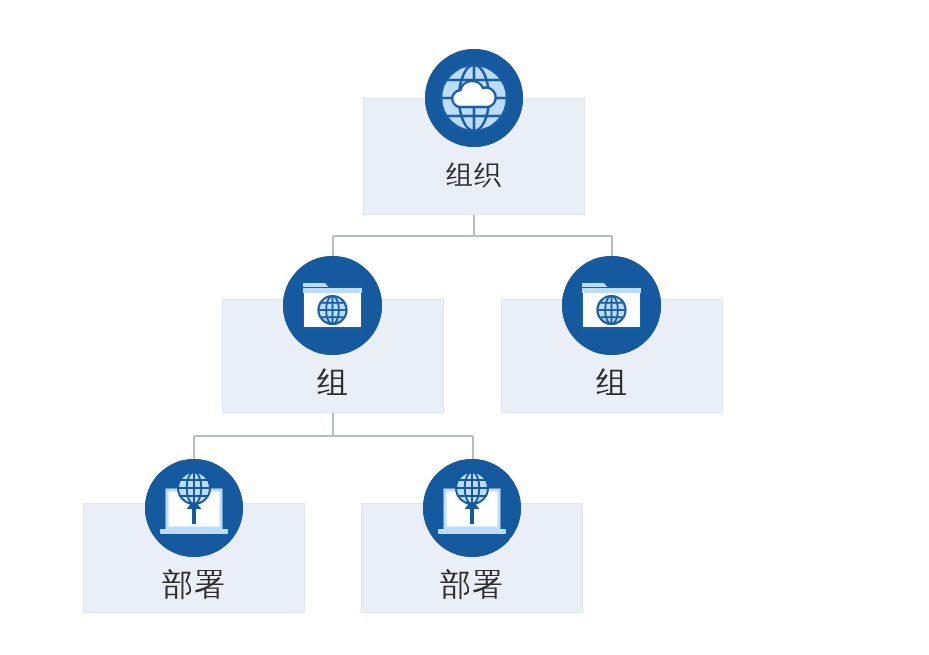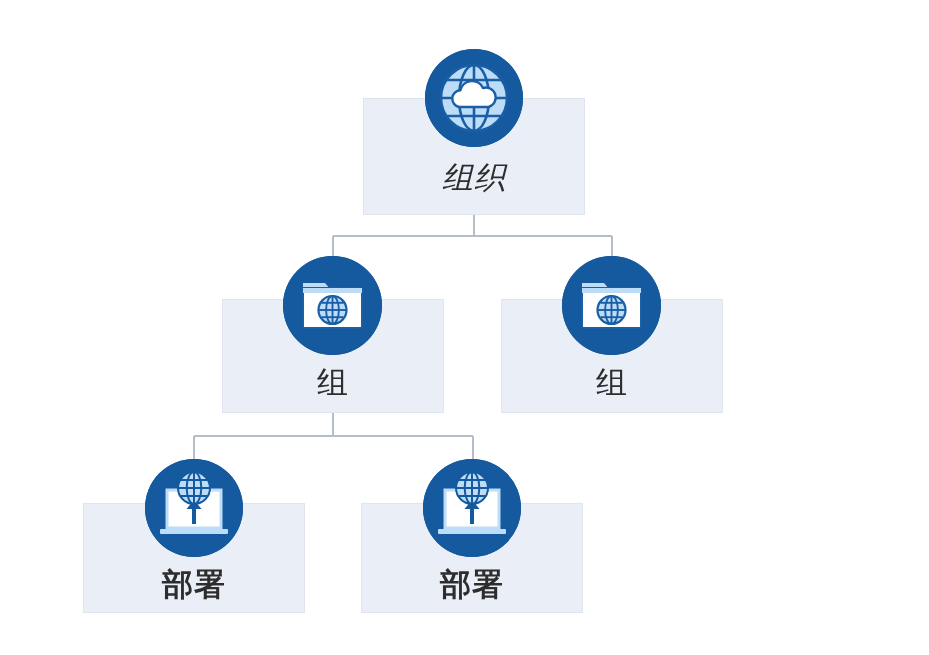--- a/index.html
+++ b/index.html
@@ -55,32 +55,32 @@
     display: flex;
     align-items: center;
     justify-content: center;
   }
   .icon-badge svg {
     display: block;
   }
 
   
   .lvl1-box  { left: 363px; top: 98px;  width: 222px; height: 117px; }
-  .lvl1-label{ top: 58px; font-size: 31px; font-style: italic; }
+  .lvl1-label{ top: 58px; font-size: 27px; }
   .lvl1-badge{ left: 425px; top: 49px;  width: 98px;  height: 98px; }
 
   .lvl2-box-a{ left: 222px; top: 299px; width: 222px; height: 114px; }
   .lvl2-box-b{ left: 501px; top: 299px; width: 222px; height: 114px; }
   .lvl2-label{ top: 62px; font-size: 31px; }
   .lvl2-badge-a{ left: 283px; top: 256px; width: 99px; height: 99px; }
   .lvl2-badge-b{ left: 562px; top: 256px; width: 99px; height: 99px; }
 
   .lvl3-box-a{ left: 83px;  top: 503px; width: 222px; height: 110px; }
   .lvl3-box-b{ left: 361px; top: 503px; width: 222px; height: 110px; }
-  .lvl3-label{ top: 60px; font-size: 31px; font-weight: bold; }
+  .lvl3-label{ top: 60px; font-size: 31px; }
   .lvl3-badge-a{ left: 145px; top: 459px; width: 98px; height: 98px; }
   .lvl3-badge-b{ left: 423px; top: 459px; width: 98px; height: 98px; }
 </style>
 </head>
 <body>
 
 <div id="canvas">
 
   <svg id="connectors" viewBox="0 0 929 655" width="929" height="655">
     <g stroke="#b4bdc8" stroke-width="2" fill="none" shape-rendering="crispEdges">

